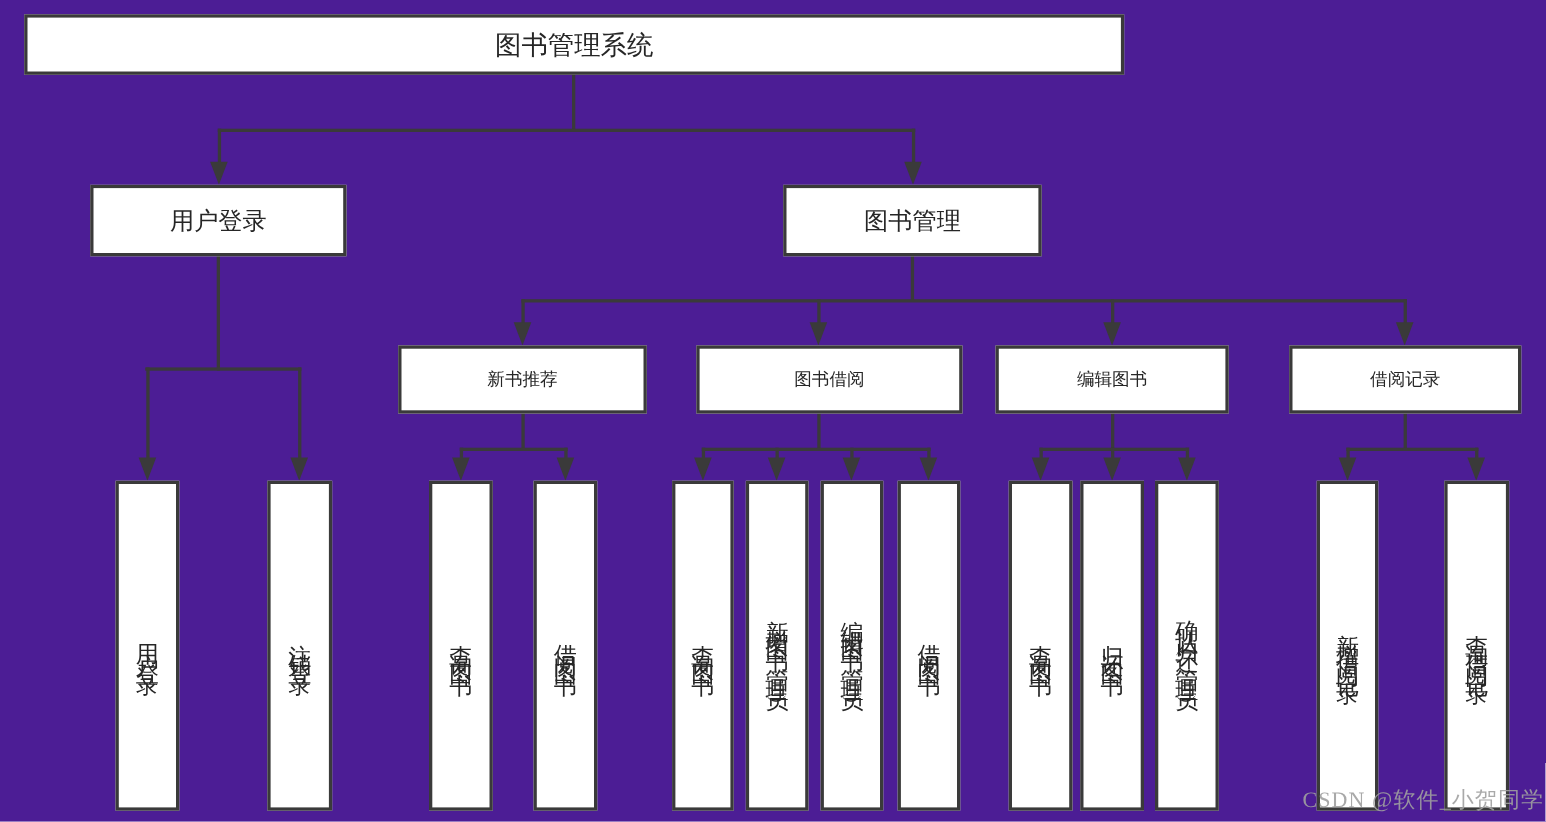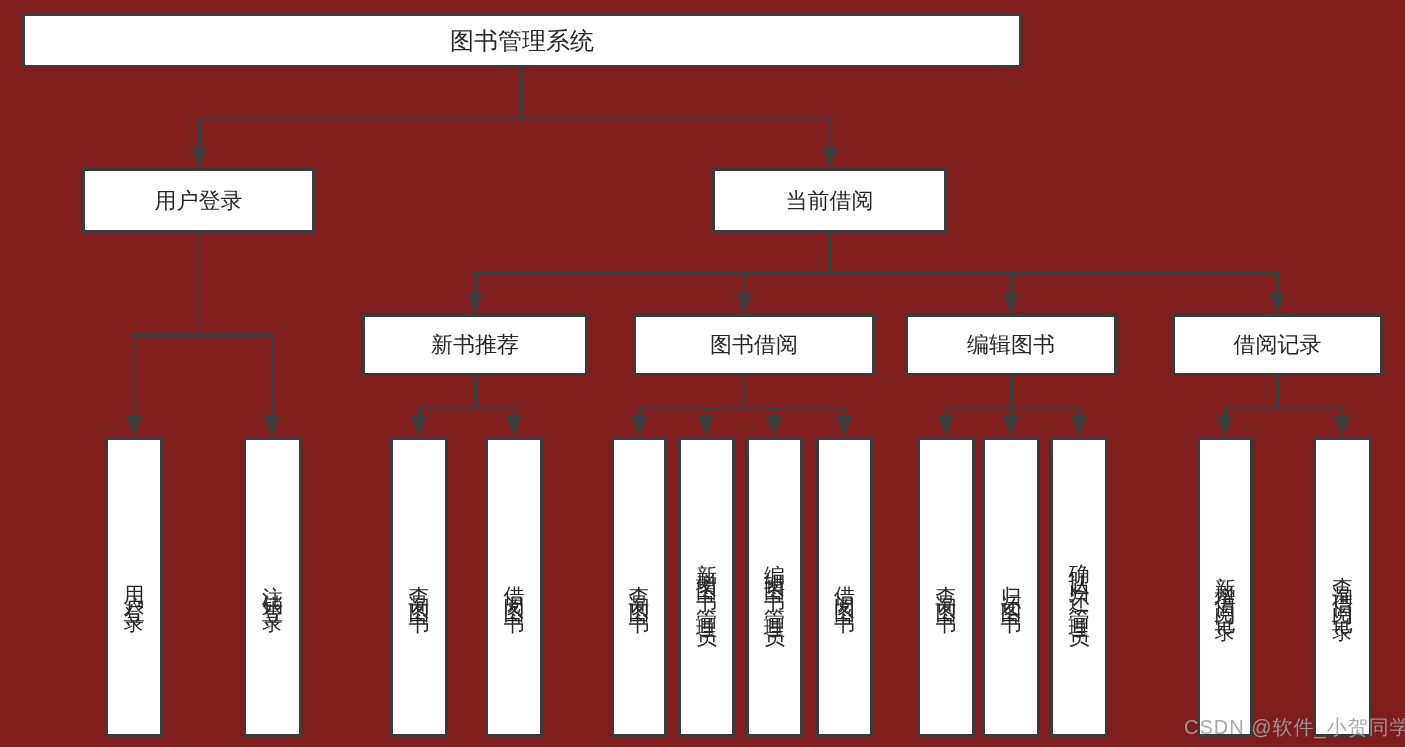--- a/index.html
+++ b/index.html
@@ -1,37 +1,37 @@
 <!DOCTYPE html>
 <html><head>
 <meta charset="utf-8">
 <style>
   html, body { margin: 0; padding: 0; background: #ffffff; }
   #canvas {
     position: relative;
     width: 1405px;
     height: 747px;
-    background: #7f1d1d;
-    font-family: Liberation Sans, sans-serif;
+    background: #4c1d95;
+    font-family: Liberation Serif, serif;
     overflow: hidden;
   }
   .box {
     position: absolute;
     box-sizing: border-box;
     background: #ffffff;
     border: 3px solid #3a3a3a;
     display: flex;
     align-items: center;
     justify-content: center;
     color: #262626;
     z-index: 2;
   }
   .lvl0 { left: 22px; top: 13px; width: 1000px; height: 55px; font-size: 24px; }
   .lvl1 { top: 168px; height: 65px; font-size: 22px; }
-  .lvl2 { top: 314px; height: 62px; font-size: 22px; }
+  .lvl2 { top: 314px; height: 62px; font-size: 16px; }
   .leaf { top: 437px; height: 300px; font-size: 21px; }
   .leaf .vtext {
     writing-mode: vertical-rl;
     text-orientation: mixed;
     letter-spacing: 9px;
     line-height: 1.05;
     white-space: nowrap;
   }
   .hline, .vline {
     position: absolute;
@@ -64,21 +64,21 @@
 <div id="canvas">
 
   <div class="box lvl0">
     <span>图书管理系统</span>
   </div>
 
   <div class="box lvl1" style="left:82px; width:233px;">
     <span>用户登录</span>
   </div>
   <div class="box lvl1" style="left:712px; width:235px;">
-    <span>当前借阅</span>
+    <span>图书管理</span>
   </div>
 
   <div class="box lvl2" style="left:362px; width:226px;">
     <span>新书推荐</span>
   </div>
   <div class="box lvl2" style="left:633px; width:242px;">
     <span>图书借阅</span>
   </div>
   <div class="box lvl2" style="left:905px; width:212px;">
     <span>编辑图书</span>

